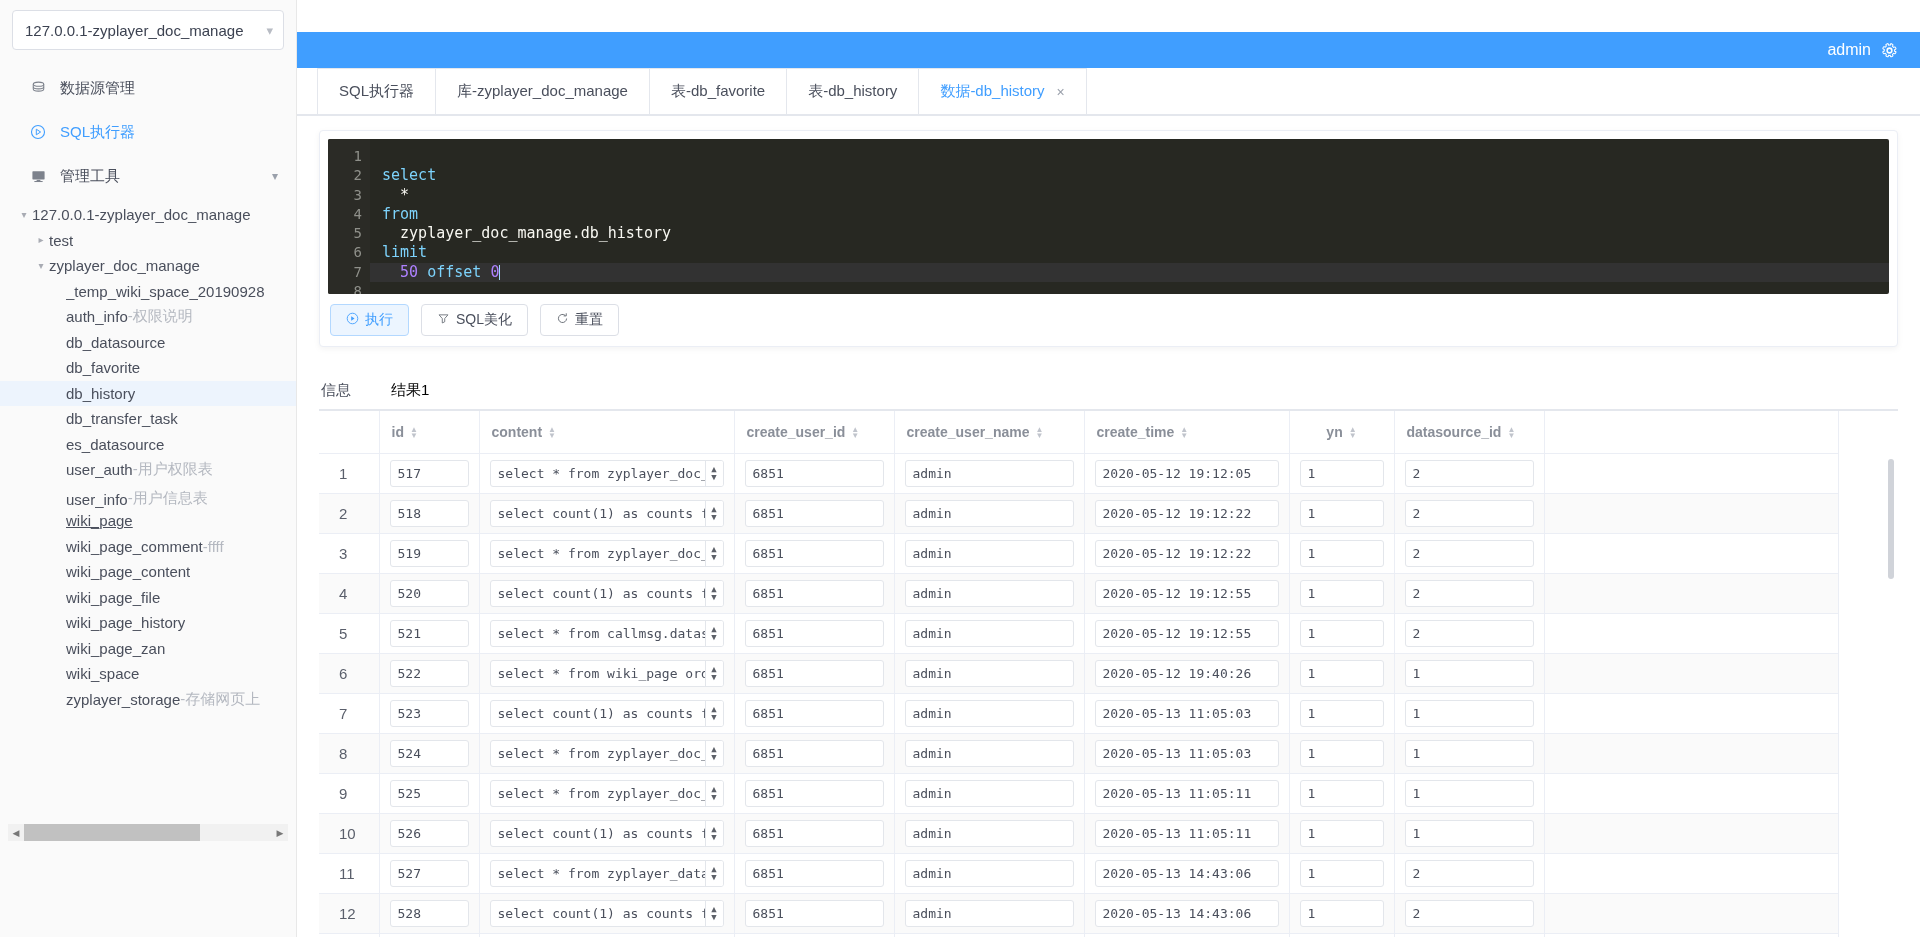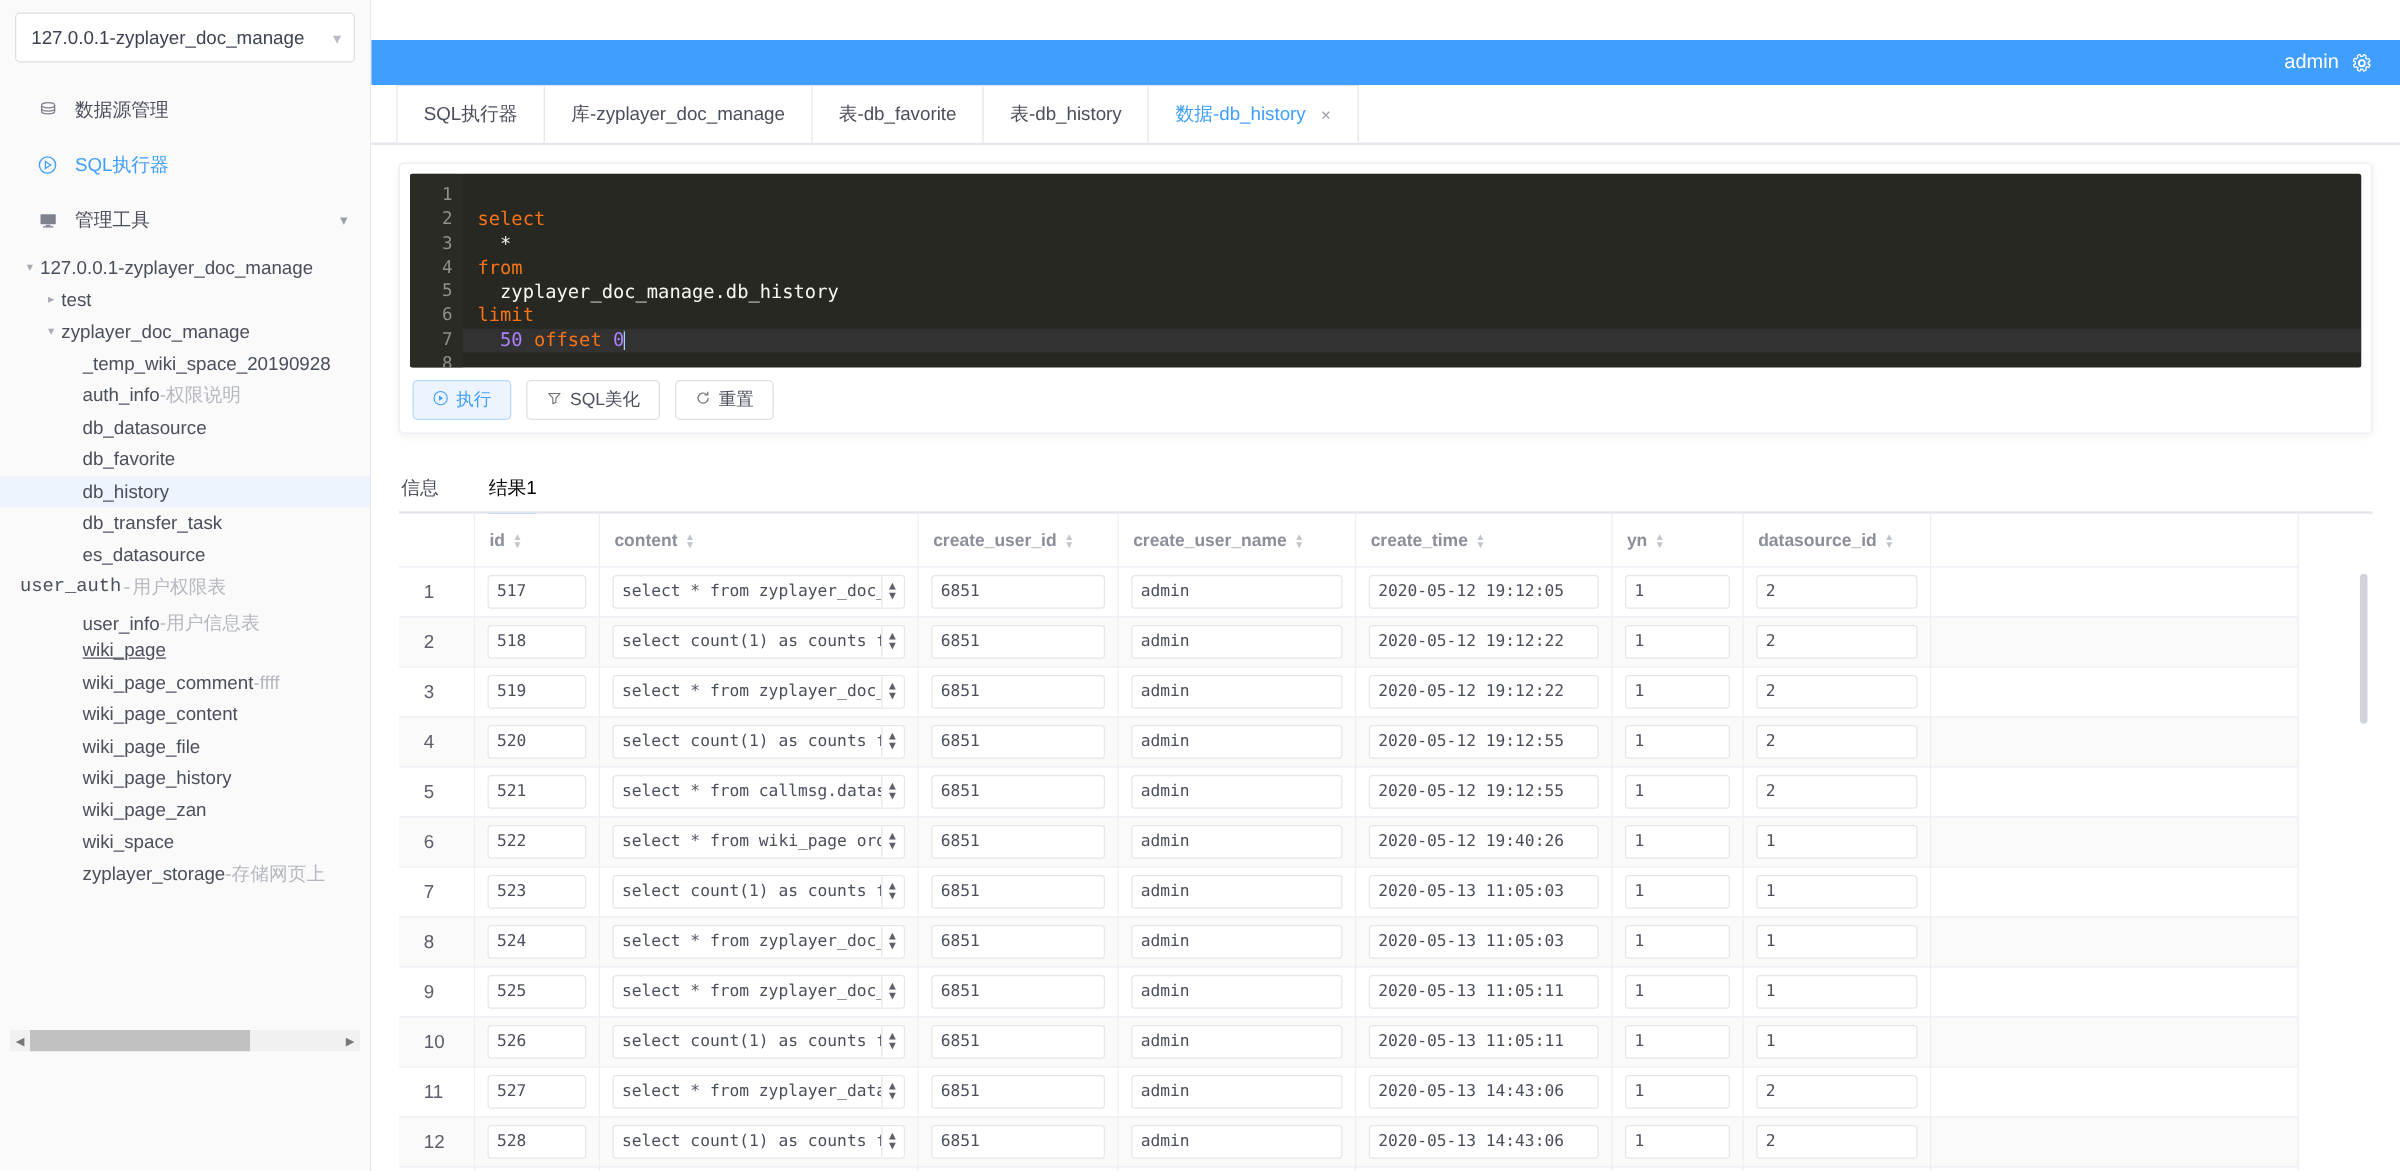--- a/index.html
+++ b/index.html
@@ -178,21 +178,21 @@
     user-select: none;
   }
   .code {
     flex: 1;
     padding: 8px 0 0 12px;
     line-height: 19.3px;
     color: #f8f8f2;
     white-space: pre;
     position: relative;
   }
-  .code .kw { color: #f97316; }
+  .code .kw { color: #7dd3fc; }
   .code .num { color: #ae81ff; }
   .code .ln.cur { background: #323232; display: block; margin-left: -12px; padding-left: 12px; }
   .caretbar {
     display: inline-block; width: 1px; height: 15px;
     background: #9fd5ff; vertical-align: -3px; margin-left: 0px;
   }
 
   .btnrow { display: flex; gap: 12px; margin-top: 10px; padding-left: 2px; }
   .btn {
     height: 32px;
@@ -404,21 +404,21 @@
           <span class="lbl">db_history</span>
         </div>
         <div class="tree-node" style="padding-left: 50px;">
           <span class="arrow"></span>
           <span class="lbl">db_transfer_task</span>
         </div>
         <div class="tree-node" style="padding-left: 50px;">
           <span class="arrow"></span>
           <span class="lbl">es_datasource</span>
         </div>
-        <div class="tree-node" style=" font-family: Liberation Mono, monospace;">
+        <div class="tree-node" style="padding-left: 50px;">
           <span class="arrow"></span>
           <span class="lbl">user_auth</span>
           <span class="cmt"> -用户权限表</span>
         </div>
         <div class="tree-node" style="padding-left: 50px; align-items: flex-end;">
           <span class="arrow"></span>
           <span class="lbl">user_info</span>
           <span class="cmt"> -用户信息表</span>
         </div>
         <div class="tree-node" style="padding-left: 50px; text-decoration: underline;">
@@ -571,21 +571,21 @@
                     <i>▼</i>
                   </span></th>
                 <th style="width: 190px;"><span>create_user_name</span><span class="sorter">
                     <i>▲</i>
                     <i>▼</i>
                   </span></th>
                 <th style="width: 205px;"><span>create_time</span><span class="sorter">
                     <i>▲</i>
                     <i>▼</i>
                   </span></th>
-                <th style="width: 105px;"><span>yn</span><span class="sorter">
+                <th style="width: 105px; text-align: center;"><span>yn</span><span class="sorter">
                     <i>▲</i>
                     <i>▼</i>
                   </span></th>
                 <th style="width: 150px;"><span>datasource_id</span><span class="sorter">
                     <i>▲</i>
                     <i>▼</i>
                   </span></th>
                 <th></th>
               </tr>
           </thead>

